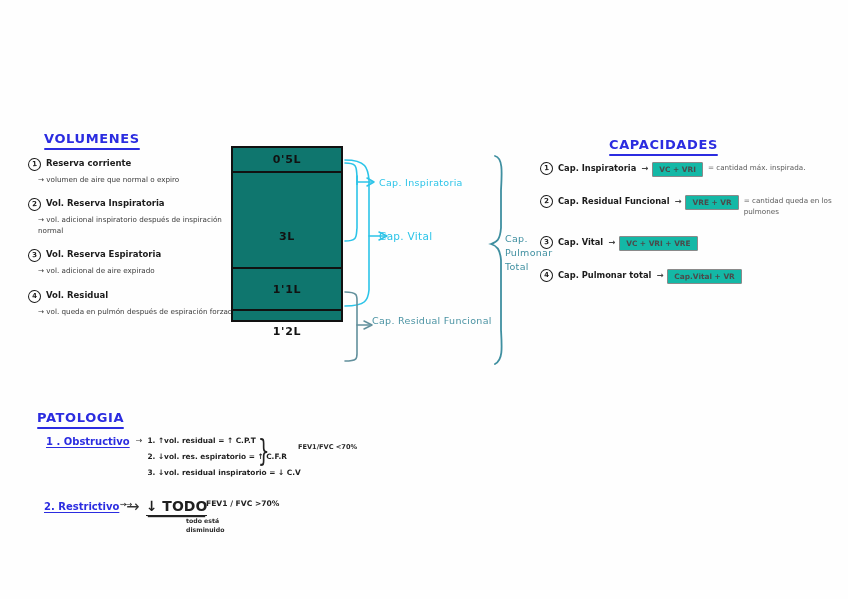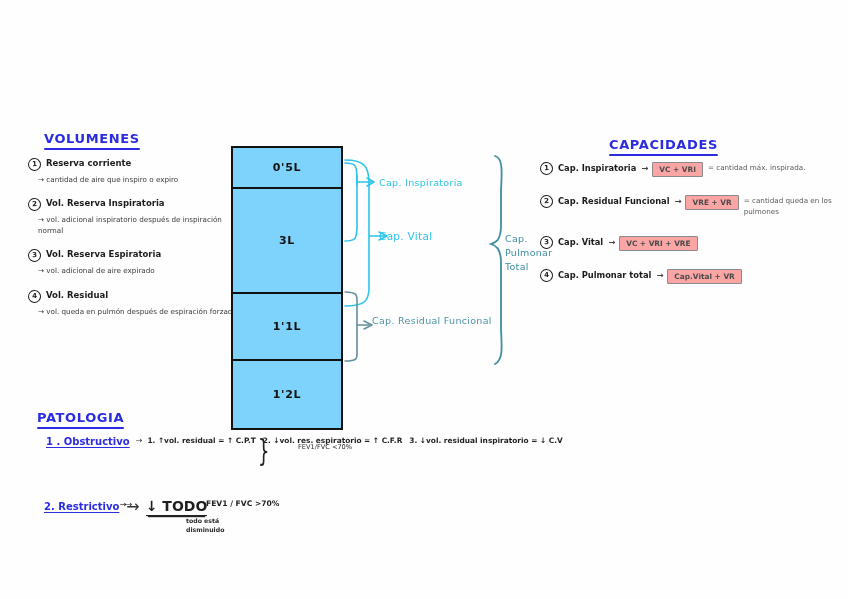--- a/index.html
+++ b/index.html
@@ -78,39 +78,39 @@
     max-width: 200px;
   }
   .arrow-lead { letter-spacing: -1px; margin-right: 1px; }
 
   
   #lung-box {
     position: absolute;
     left: 231px;
     top: 146px;
     width: 112px;
-    height: 284px;
+    height: 176px;
     border: 2px solid #111;
     box-sizing: border-box;
-    background: #7dd3fc;
+    background: #0f766e;
   }
   .seg {
     border-bottom: 2px solid #111;
     box-sizing: border-box;
     display: flex;
     align-items: center;
     justify-content: center;
     font-size: 11px;
     font-weight: bold;
     letter-spacing: 0.7px;
     color: #121212;
   }
   .seg:last-child { border-bottom: none; }
   #seg-vc  { height: 14.5%; }
-  #seg-vri { height: 37.5%; }
+  #seg-vri { height: 37.5%; margin-top: 32px; }
   #seg-vre { height: 24%;  }
   #seg-vr  { height: 24%;  }
 
   
   #annotations {
     position: absolute;
     left: 0; top: 0;
     width: 848px; height: 599px;
     pointer-events: none;
   }
@@ -152,21 +152,21 @@
     white-space: nowrap;
   }
   .cap-name { padding-top: 1px; }
   .cap-arrow { padding-top: 1px; color: #444; letter-spacing: -1px; }
   .formula-box {
     border: 1px solid #8a8a8a;
     padding: 2px 6px;
     font-size: 7.4px;
     font-weight: bold;
     color: #4b4b4b;
-    background: #fca5a5;
+    background: #14b8a6;
     border-radius: 1px;
     white-space: nowrap;
   }
   .cap-note {
     font-size: 7.2px;
     font-weight: normal;
     color: #5a5a5a;
     line-height: 1.5;
     white-space: normal;
     max-width: 110px;
@@ -188,21 +188,21 @@
   }
   .path-label {
     color: #2b2ce0;
     font-weight: bold;
     font-size: 10px;
     white-space: nowrap;
     text-decoration: underline;
     text-underline-offset: 2px;
   }
   .path-arrow { color: #333; letter-spacing: -1px; }
-  .path-lines { display: flex; gap: 7px; }
+  .path-lines { display: flex; flex-direction: column; gap: 7px; }
   .path-line {
     font-size: 7.4px;
     font-weight: bold;
     color: #1f1f1f;
     white-space: nowrap;
   }
   #path-brace {
     position: absolute;
     left: 258px;
     top: 436px;
@@ -210,21 +210,21 @@
     color: #222;
     line-height: 1;
     transform: scaleX(0.6);
     transform-origin: left top;
   }
   #path-brace-note {
     position: absolute;
     left: 278px;
     top: 443px;
     font-size: 6.6px;
-    font-weight: normal;
+    font-weight: bold;
     color: #2a2a2a;
     white-space: nowrap;
     padding-left: 20px;
   }
 
   #pathology-restrictive {
     position: absolute;
     left: 44px;
     top: 497px;
     display: flex;
@@ -283,21 +283,21 @@
 
   <div id="volumes-list">
 
     <div class="vol-item">
       <div class="vol-title">
         <span class="num-circle">1</span>
         <span>Reserva  corriente</span>
       </div>
       <div class="vol-desc">
         <span class="arrow-lead">→</span>
-        <span>cantidad de aire que inspiro o expiro</span>
+        <span>volumen de aire que normal o expiro</span>
       </div>
     </div>
 
     <div class="vol-item">
       <div class="vol-title">
         <span class="num-circle">2</span>
         <span>Vol. Reserva  Inspiratoria</span>
       </div>
       <div class="vol-desc">
         <span class="arrow-lead">→</span>

